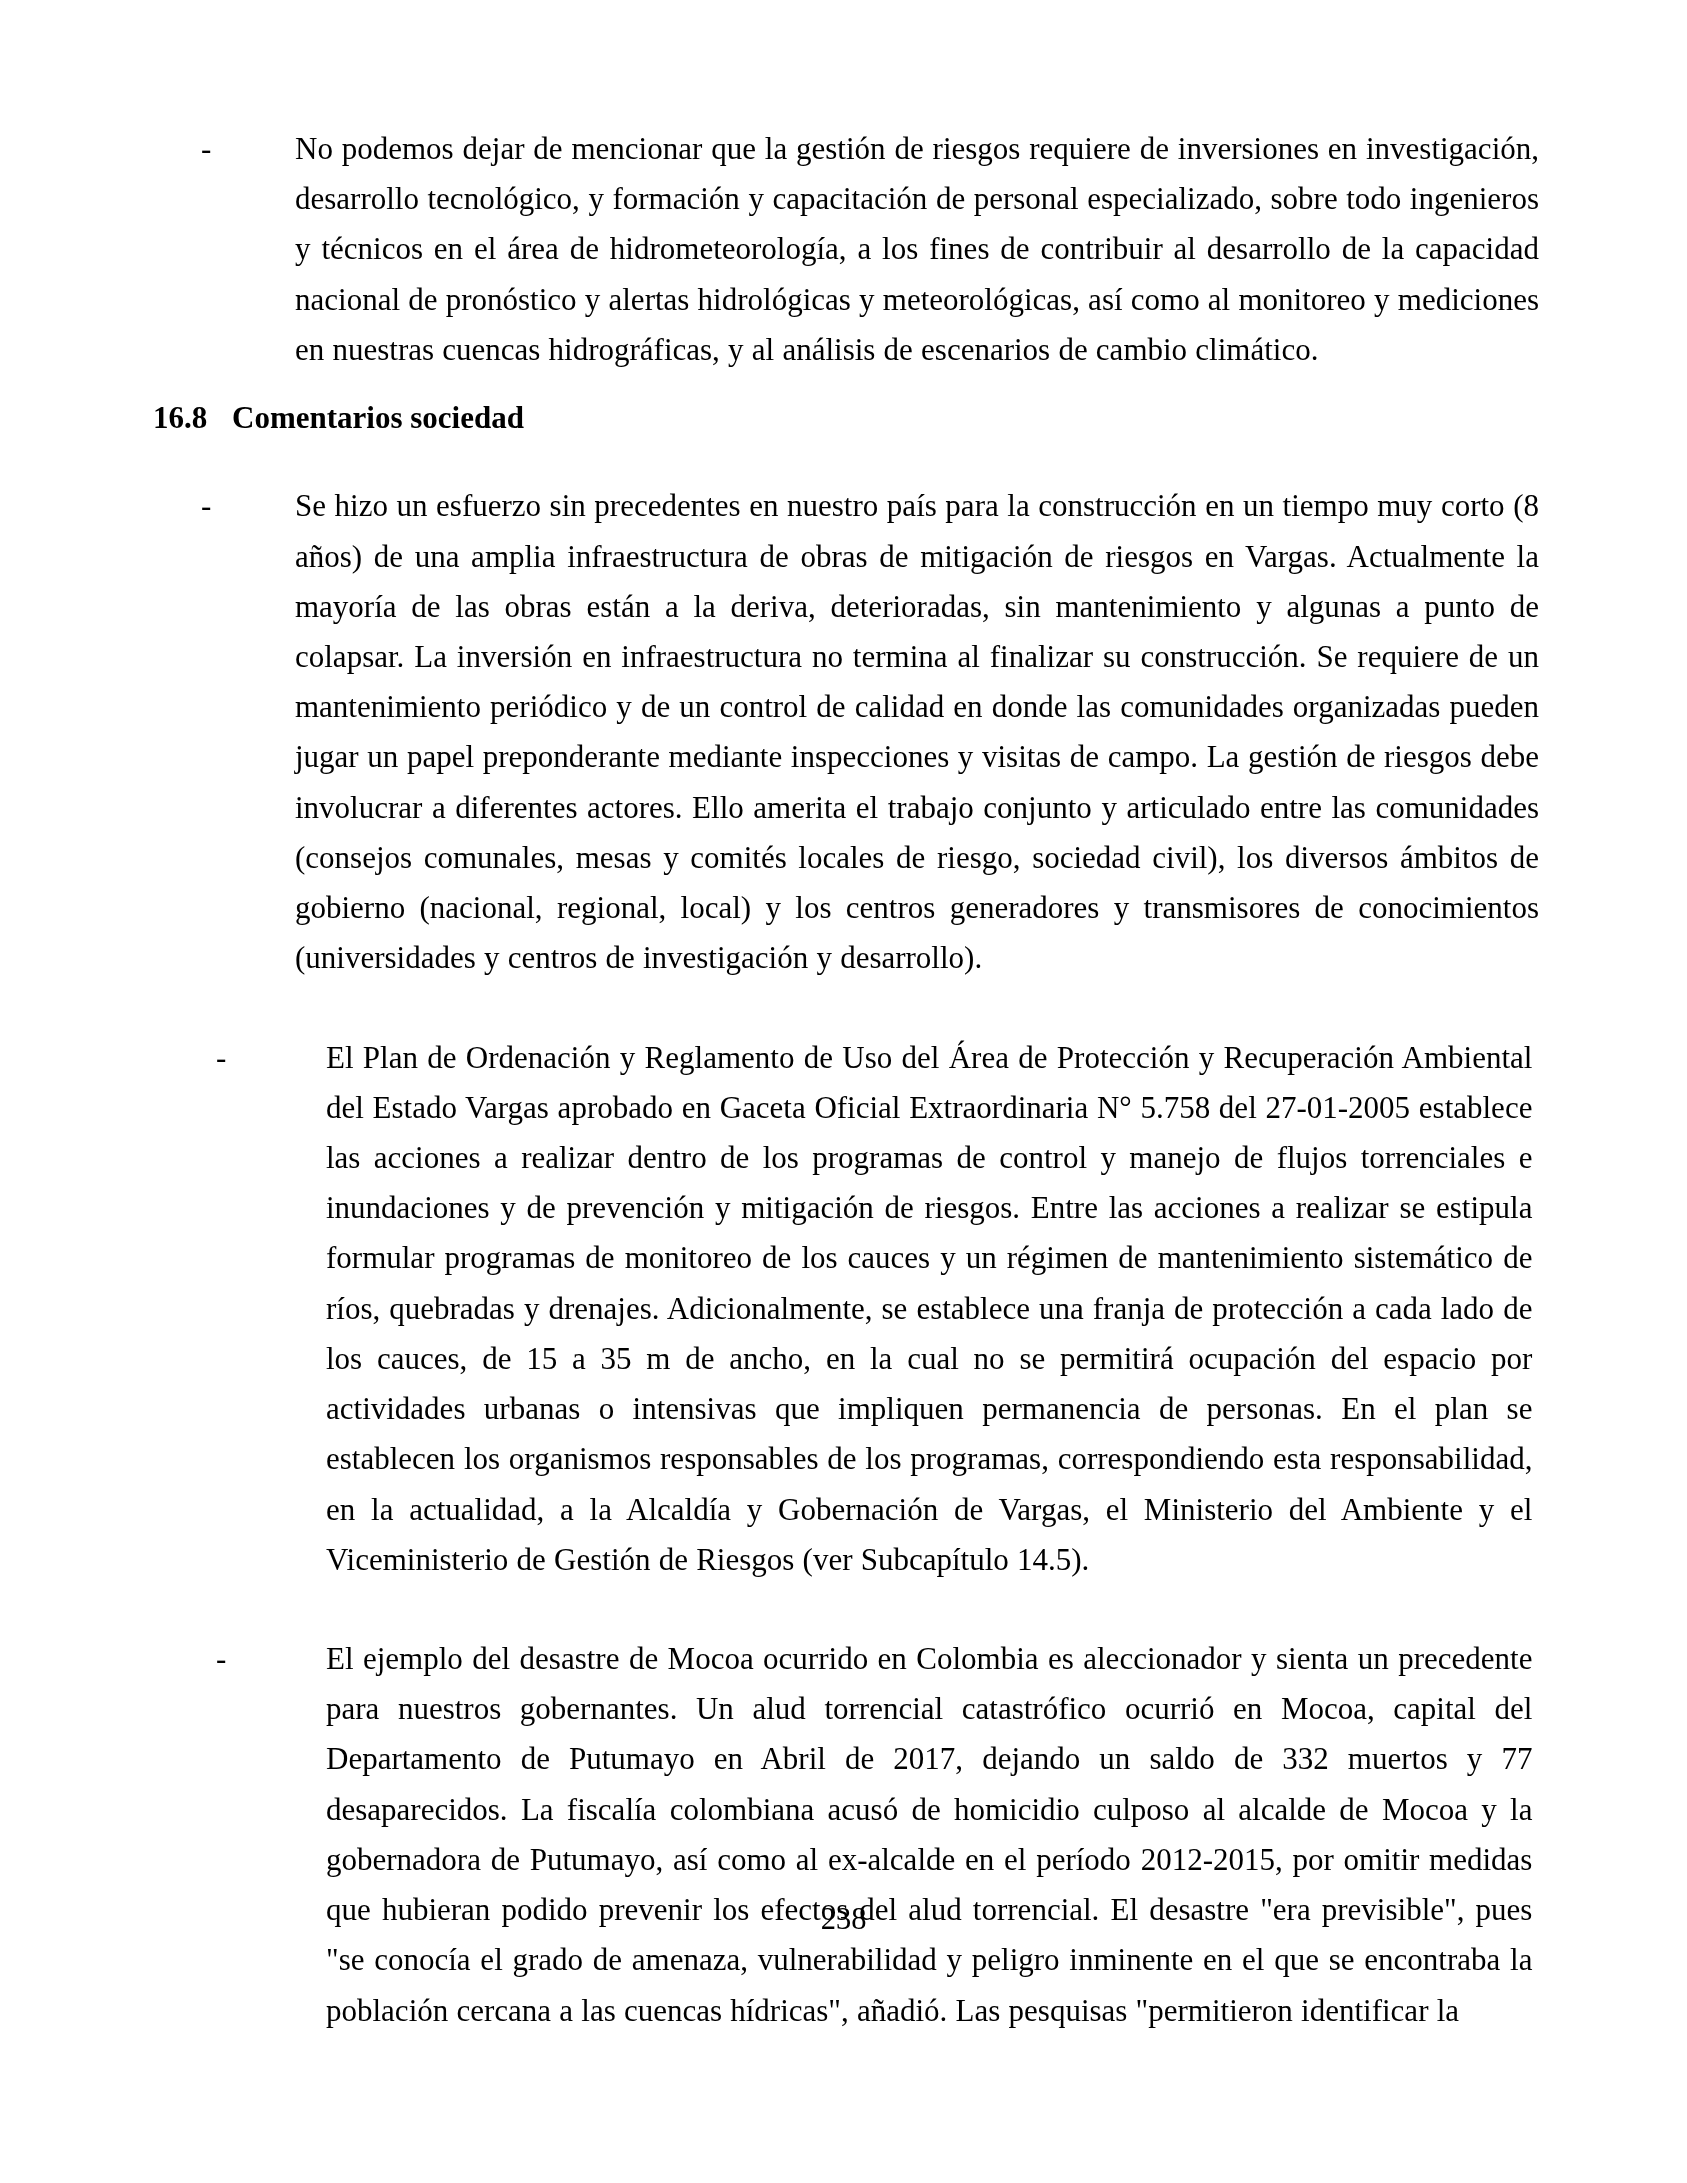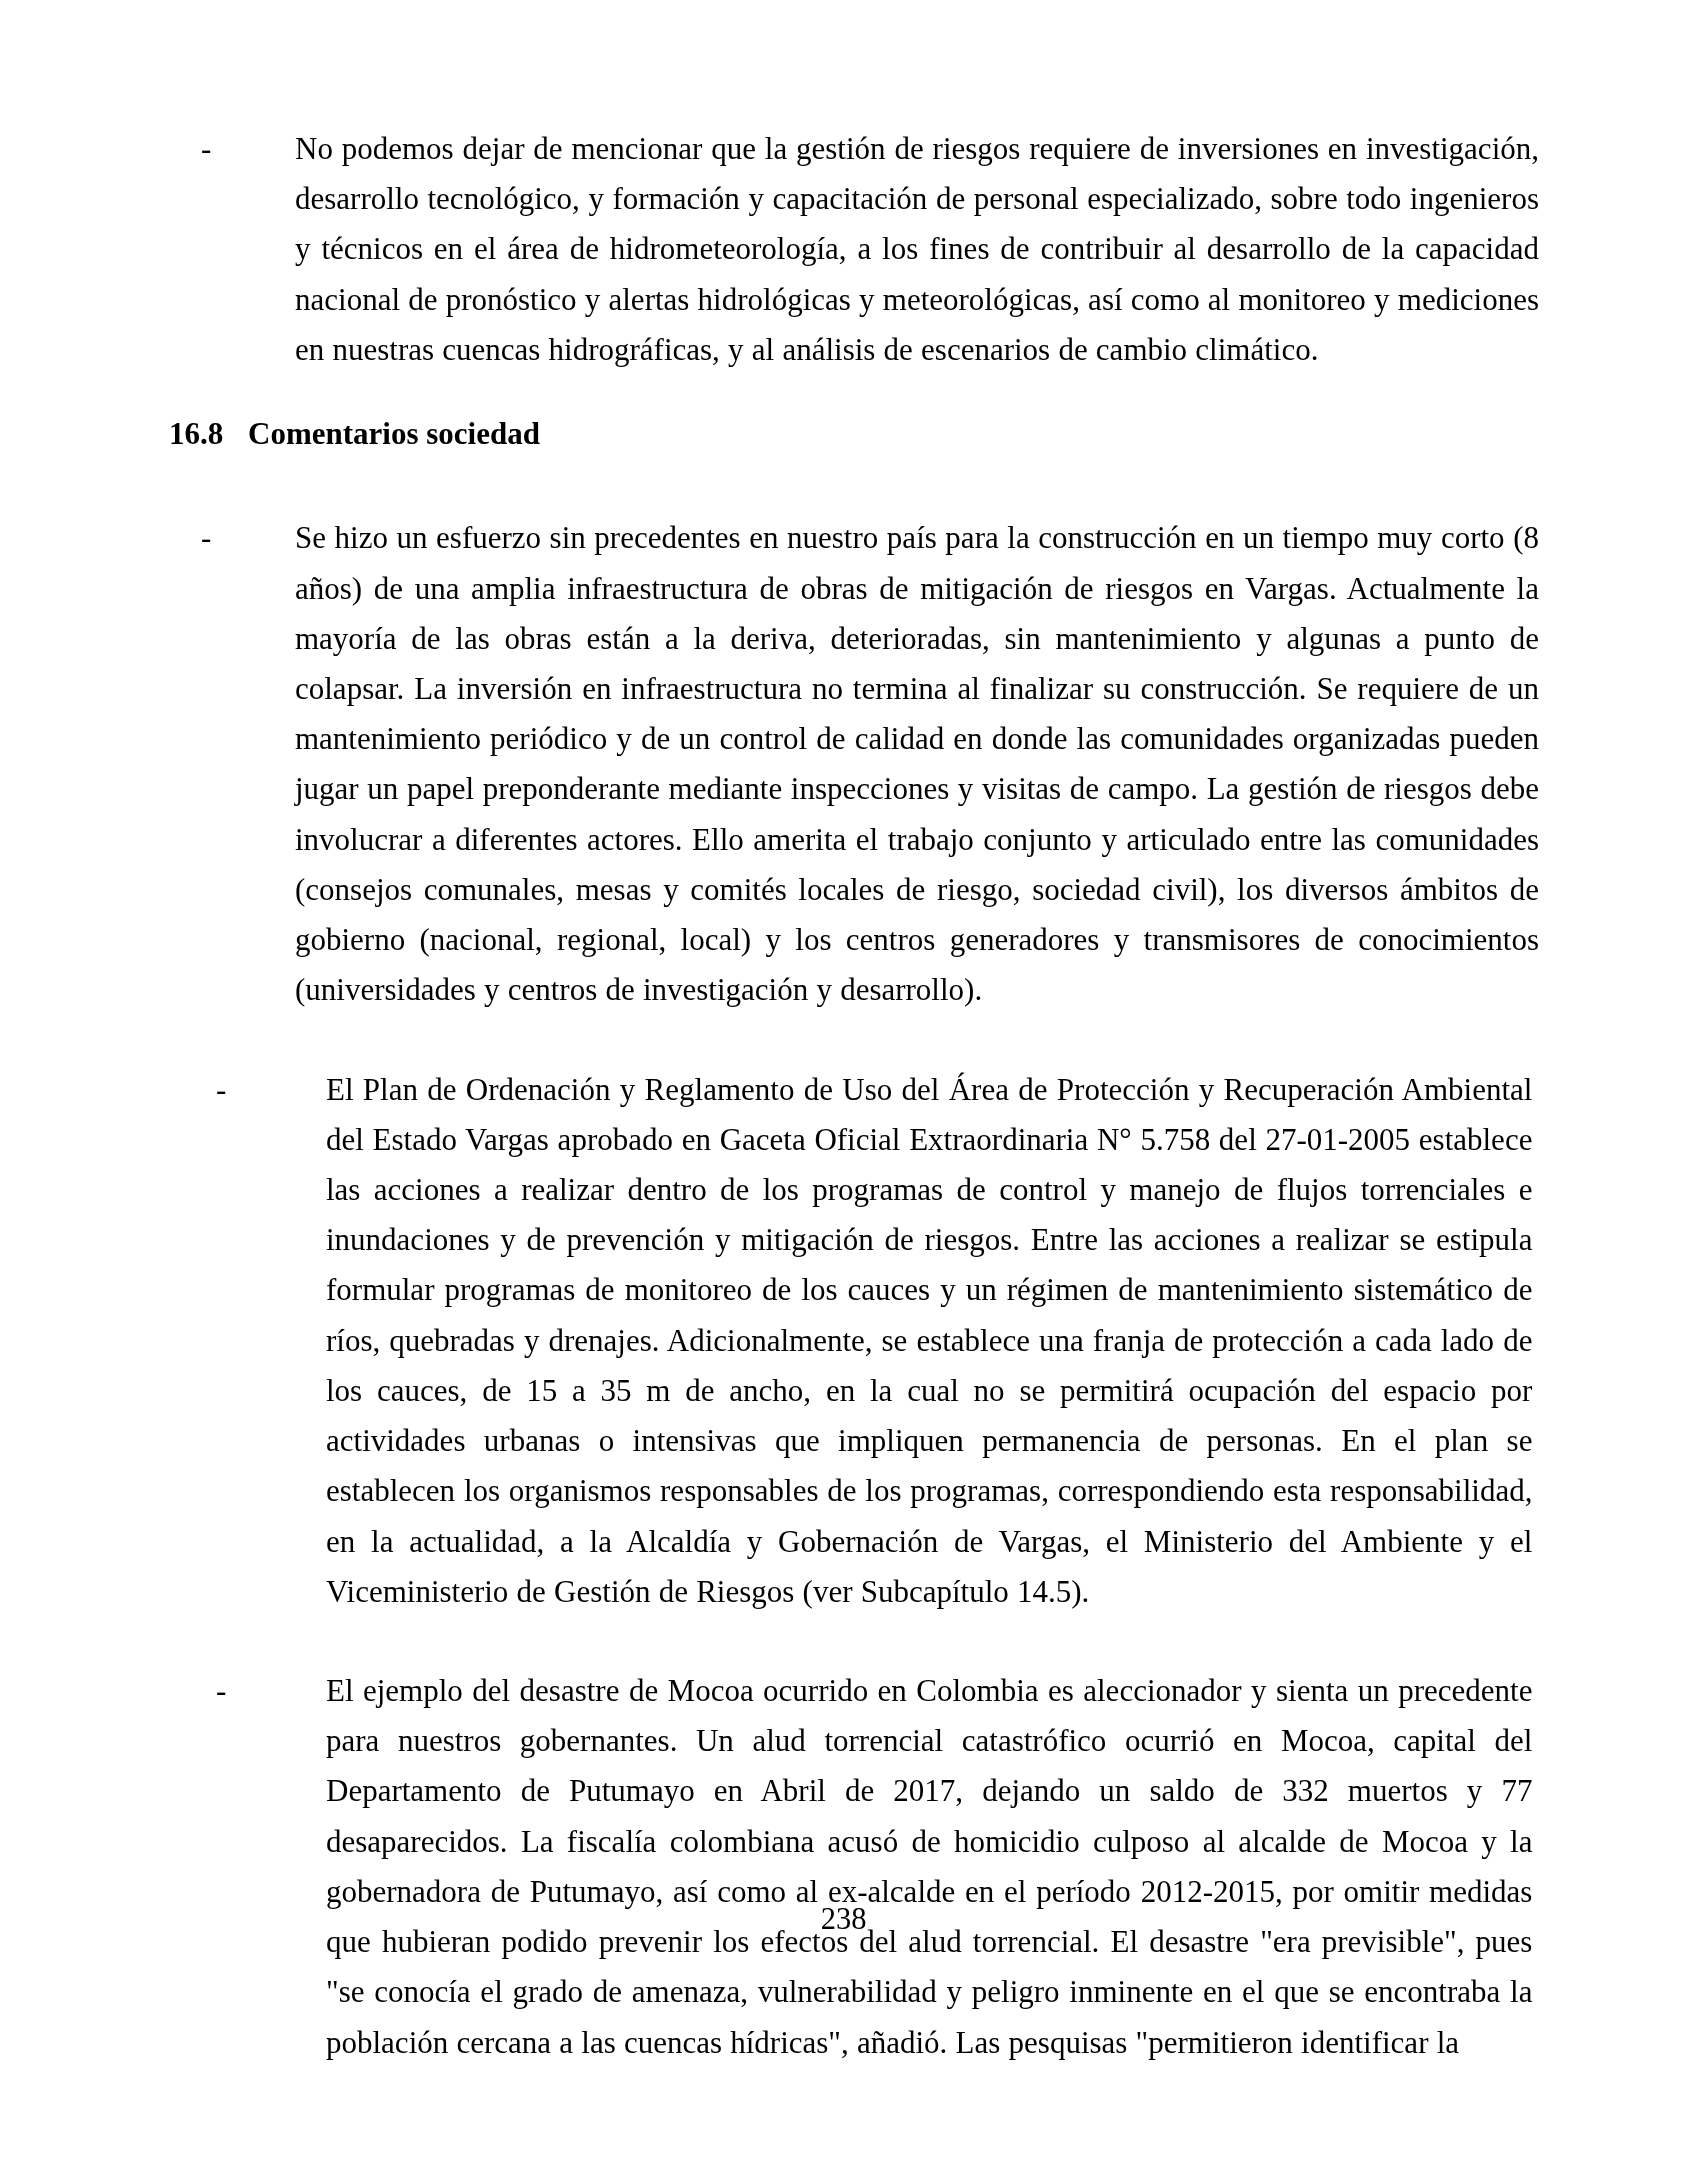--- a/index.html
+++ b/index.html
@@ -70,21 +70,21 @@
   .bullet.lvl2 .dash { width: 110px; padding-left: 63px; }
   .bullet.lvl2 .body { padding-right: 6.6px; }
 
   
   .section-heading {
     display: flex;
     align-items: baseline;
     font-size: 31px;
     font-weight: bold;
     line-height: 1.3;
-    margin: 16px;
+    margin: 0;
     padding-left: 0px;
   }
   .section-heading .num {
     flex: 0 0 auto;
     width: 79px;
   }
   .section-heading .title {
     flex: 0 0 auto;
   }
   .gap-before-heading { height: 23px; }

